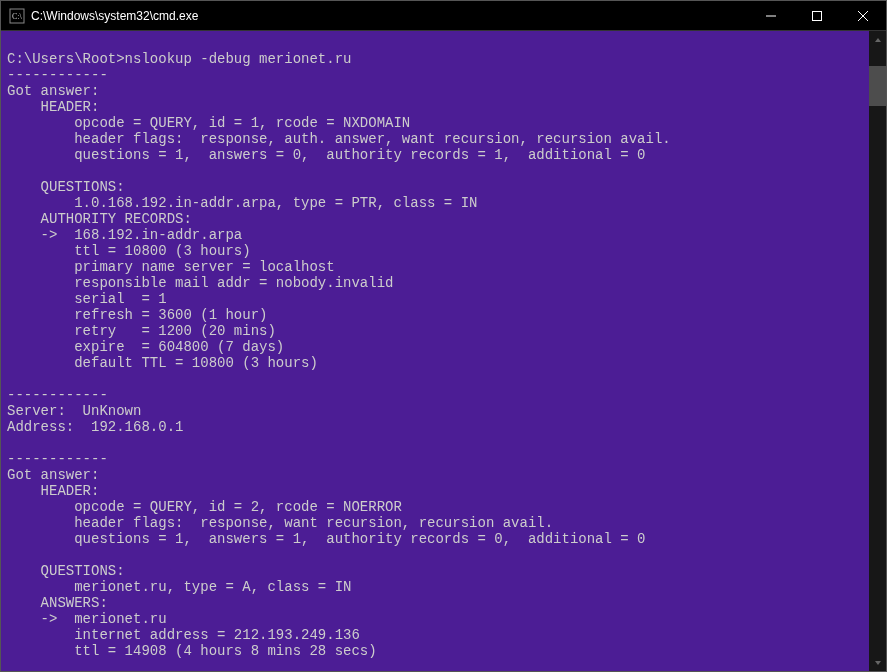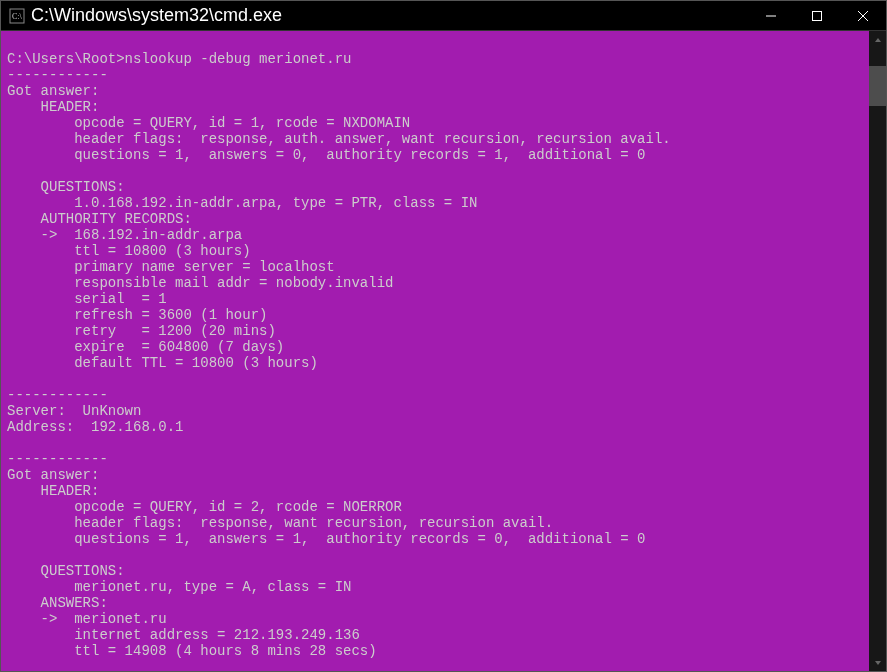--- a/index.html
+++ b/index.html
@@ -1,25 +1,25 @@
 <!DOCTYPE html>
 <html><head>
 <meta charset="utf-8">
 <style>
   * { margin: 0; padding: 0; box-sizing: border-box; }
   html, body { width: 887px; height: 672px; background: #0c0c0c; font-family: Consolas, 'Courier New', monospace; overflow: hidden; }
   .window { width: 887px; height: 672px; background: #0c0c0c; border: 1px solid #555; display: flex; flex-direction: column; }
   .titlebar { height: 30px; background: #000; display: flex; align-items: center; border-bottom: 1px solid #333; }
   .titlebar-icon { width: 16px; height: 16px; margin: 0 6px 0 8px; display: flex; align-items: center; justify-content: center; }
   .titlebar-icon svg { width: 16px; height: 16px; }
-  .titlebar-title { color: #fff; font-size: 18px; font-family: 'Segoe UI', Tahoma, sans-serif; flex: 1; }
+  .titlebar-title { color: #fff; font-size: 12px; font-family: 'Segoe UI', Tahoma, sans-serif; flex: 1; }
   .titlebar-controls { display: flex; height: 100%; }
   .titlebar-btn { width: 46px; height: 30px; display: flex; align-items: center; justify-content: center; color: #fff; font-family: 'Segoe UI', sans-serif; }
   .titlebar-btn svg { width: 10px; height: 10px; stroke: #fff; stroke-width: 1; fill: none; }
-  .content-area { flex: 1; display: flex; background: #a21caf; overflow: hidden; }
+  .content-area { flex: 1; display: flex; background: #4c1d95; overflow: hidden; }
   .terminal { flex: 1; padding: 4px 0 4px 6px; color: #cccccc; font-size: 14px; line-height: 16px; white-space: pre; overflow: hidden; font-family: Consolas, 'Courier New', monospace; }
   .scrollbar { width: 17px; background: #171717; position: relative; }
   .scroll-up, .scroll-down { width: 17px; height: 17px; display: flex; align-items: center; justify-content: center; }
   .scroll-up svg, .scroll-down svg { width: 8px; height: 8px; fill: #666; }
   .scroll-down { position: absolute; bottom: 0; }
   .scroll-thumb { position: absolute; top: 35px; width: 17px; height: 40px; background: #4d4d4d; }
 </style>
 </head>
 <body>
 

